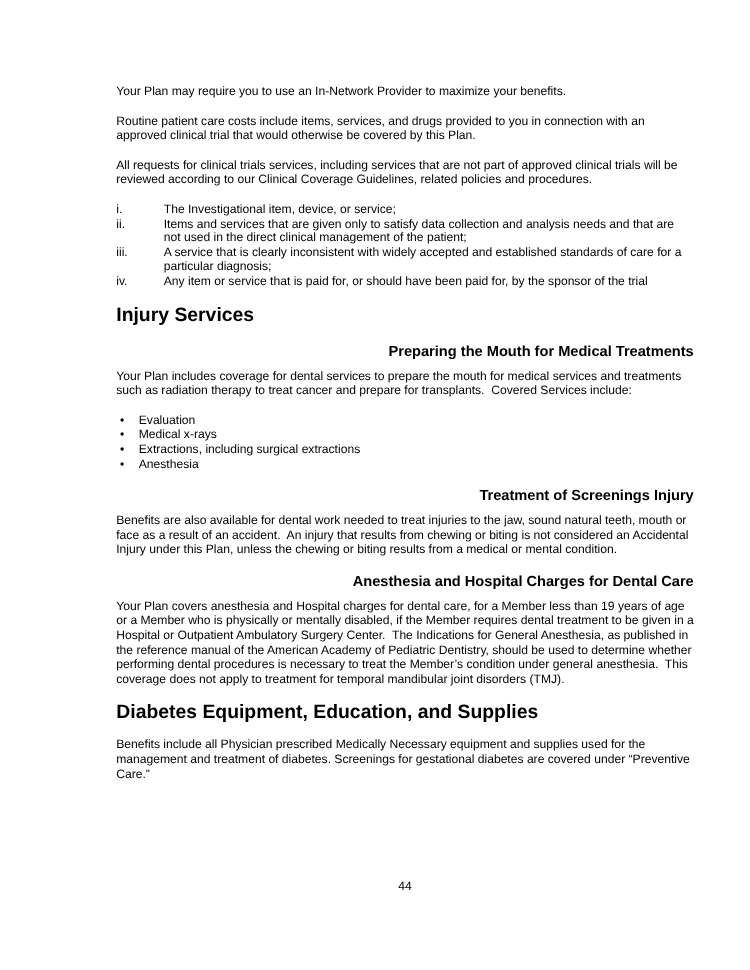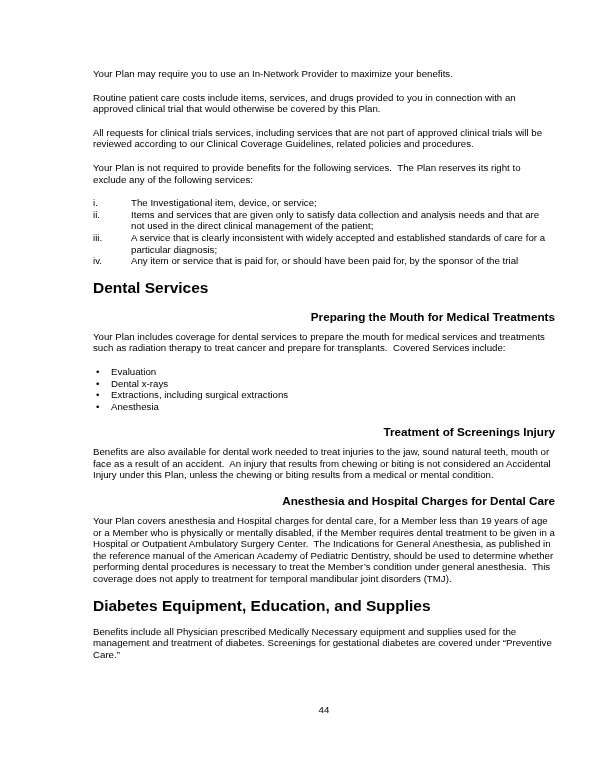--- a/index.html
+++ b/index.html
@@ -57,55 +57,54 @@
 <body>
 
 <div class="page">
 
   <p class="body-text">Your Plan may require you to use an In-Network Provider to maximize your benefits.</p>
 
   <p class="body-text">Routine patient care costs include items, services, and drugs provided to you in connection with an approved clinical trial that would otherwise be covered by this Plan.</p>
 
   <p class="body-text">All requests for clinical trials services, including services that are not part of approved clinical trials will be reviewed according to our Clinical Coverage Guidelines, related policies and procedures.</p>
 
-  <p class="body-text">Your Plan is not required to provide benefits for the following services.  The Plan reserves its right to exclude any of the following services:</p>
 
   <div class="roman-list">
     <div class="roman-item">
       <span class="li-num">i.</span>
       <span class="li-text">The Investigational item, device, or service;</span>
     </div>
     <div class="roman-item">
       <span class="li-num">ii.</span>
       <span class="li-text">Items and services that are given only to satisfy data collection and analysis needs and that are not used in the direct clinical management of the patient;</span>
     </div>
     <div class="roman-item">
       <span class="li-num">iii.</span>
       <span class="li-text">A service that is clearly inconsistent with widely accepted and established standards of care for a particular diagnosis;</span>
     </div>
     <div class="roman-item">
       <span class="li-num">iv.</span>
       <span class="li-text">Any item or service that is paid for, or should have been paid for, by the sponsor of the trial</span>
     </div>
   </div>
 
-  <h1 class="sec">Dental Services</h1>
+  <h1 class="sec">Injury Services</h1>
 
   <h2 class="subsec">Preparing the Mouth for Medical Treatments</h2>
 
   <p class="body-text">Your Plan includes coverage for dental services to prepare the mouth for medical services and treatments such as radiation therapy to treat cancer and prepare for transplants.  Covered Services include:</p>
 
   <div class="bullet-list">
     <div class="bullet-item">
       <span class="bullet-marker">•</span>
       <span class="bullet-text">Evaluation</span>
     </div>
     <div class="bullet-item">
       <span class="bullet-marker">•</span>
-      <span class="bullet-text">Dental x-rays</span>
+      <span class="bullet-text">Medical x-rays</span>
     </div>
     <div class="bullet-item">
       <span class="bullet-marker">•</span>
       <span class="bullet-text">Extractions, including surgical extractions</span>
     </div>
     <div class="bullet-item">
       <span class="bullet-marker">•</span>
       <span class="bullet-text">Anesthesia</span>
     </div>
   </div>

